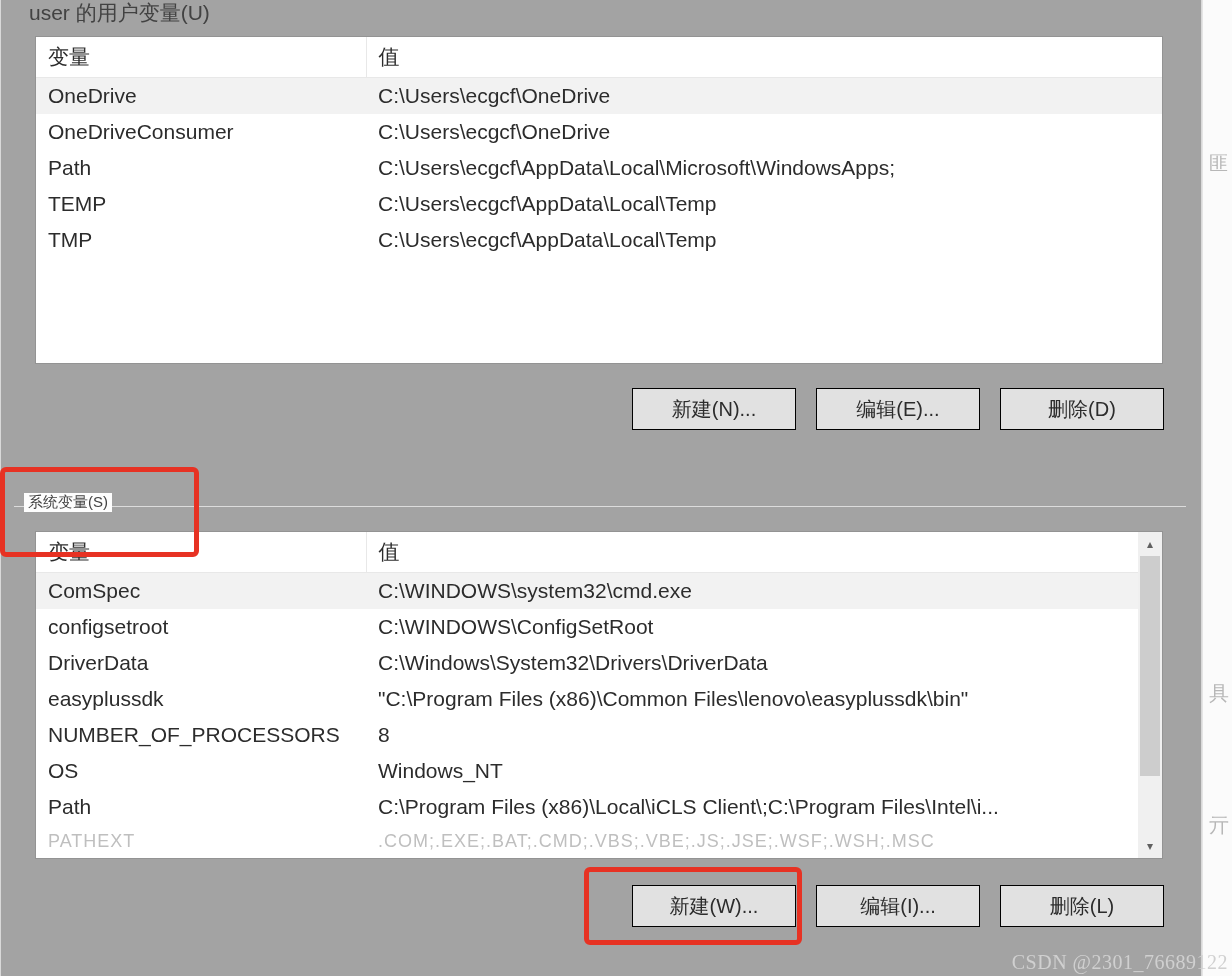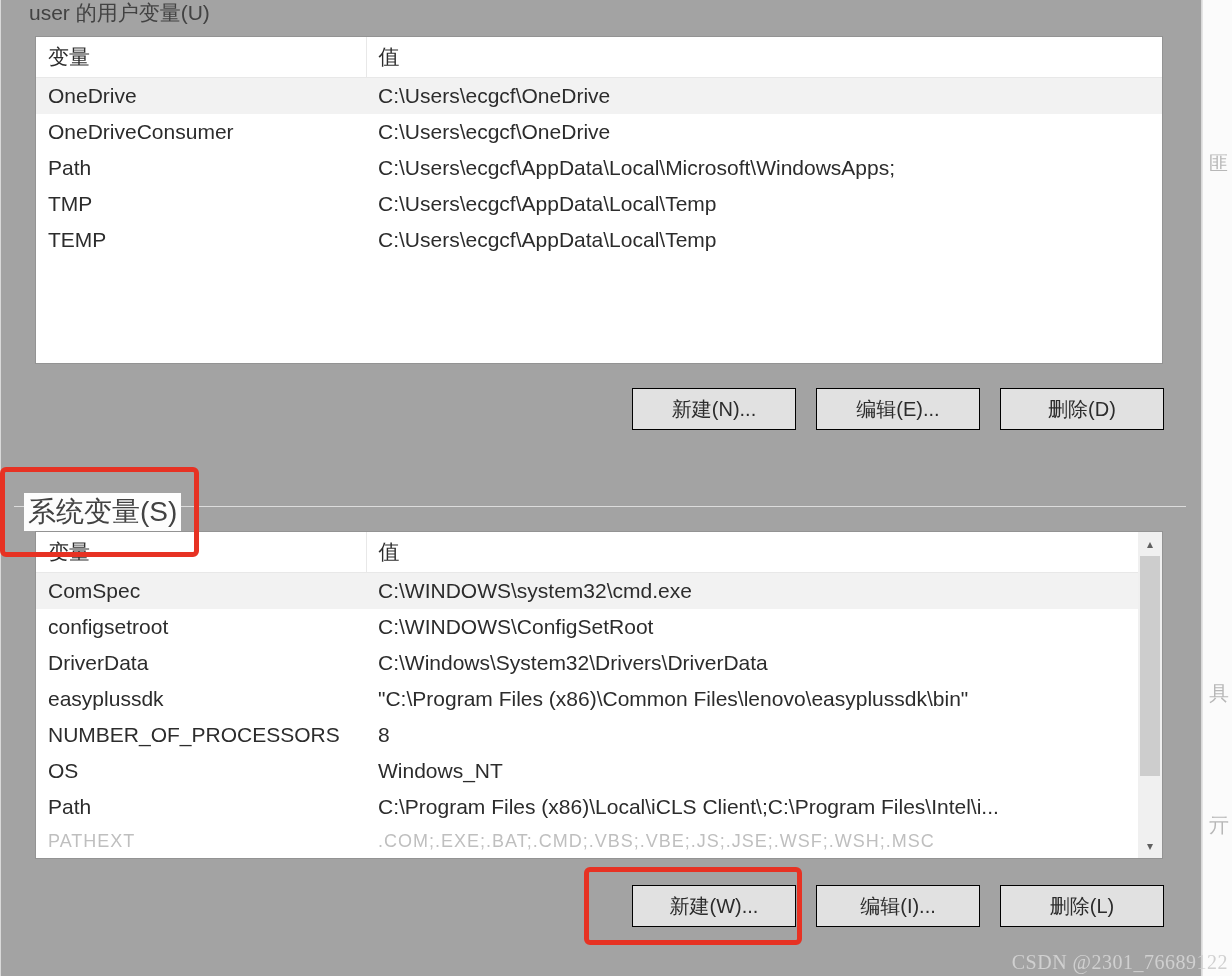--- a/index.html
+++ b/index.html
@@ -76,21 +76,21 @@
   
   .group-frame-sys {
     position: absolute;
     left: 14px; top: 506px;
     width: 1172px; height: 462px;
     border-top: 1px solid #dcdcdc;
   }
   .group-label-sys {
     position: absolute;
     left: 24px; top: 493px;
-    font-size: 28px;
+    font-size: 15px;
     color: #424242;
     background: #fdfdfd;
     padding: 0 4px;
   }
   .sys-table-wrap {
     position: absolute;
     left: 35px; top: 531px;
     width: 1128px; height: 328px;
     border: 1px solid #939393;
     background: #fff;
@@ -190,25 +190,25 @@
           </tr>
           <tr>
             <td>OneDriveConsumer</td>
             <td>C:\Users\ecgcf\OneDrive</td>
           </tr>
           <tr>
             <td>Path</td>
             <td>C:\Users\ecgcf\AppData\Local\Microsoft\WindowsApps;</td>
           </tr>
           <tr>
+            <td>TEMP</td>
+            <td>C:\Users\ecgcf\AppData\Local\Temp</td>
+          </tr>
+          <tr>
             <td>TMP</td>
-            <td>C:\Users\ecgcf\AppData\Local\Temp</td>
-          </tr>
-          <tr>
-            <td>TEMP</td>
             <td>C:\Users\ecgcf\AppData\Local\Temp</td>
           </tr>
         </tbody>
     </table>
   </div>
 
   <div class="btn-row user-btns">
     <button class="btn">新建(N)...</button>
     <button class="btn">编辑(E)...</button>
     <button class="btn">删除(D)</button>

